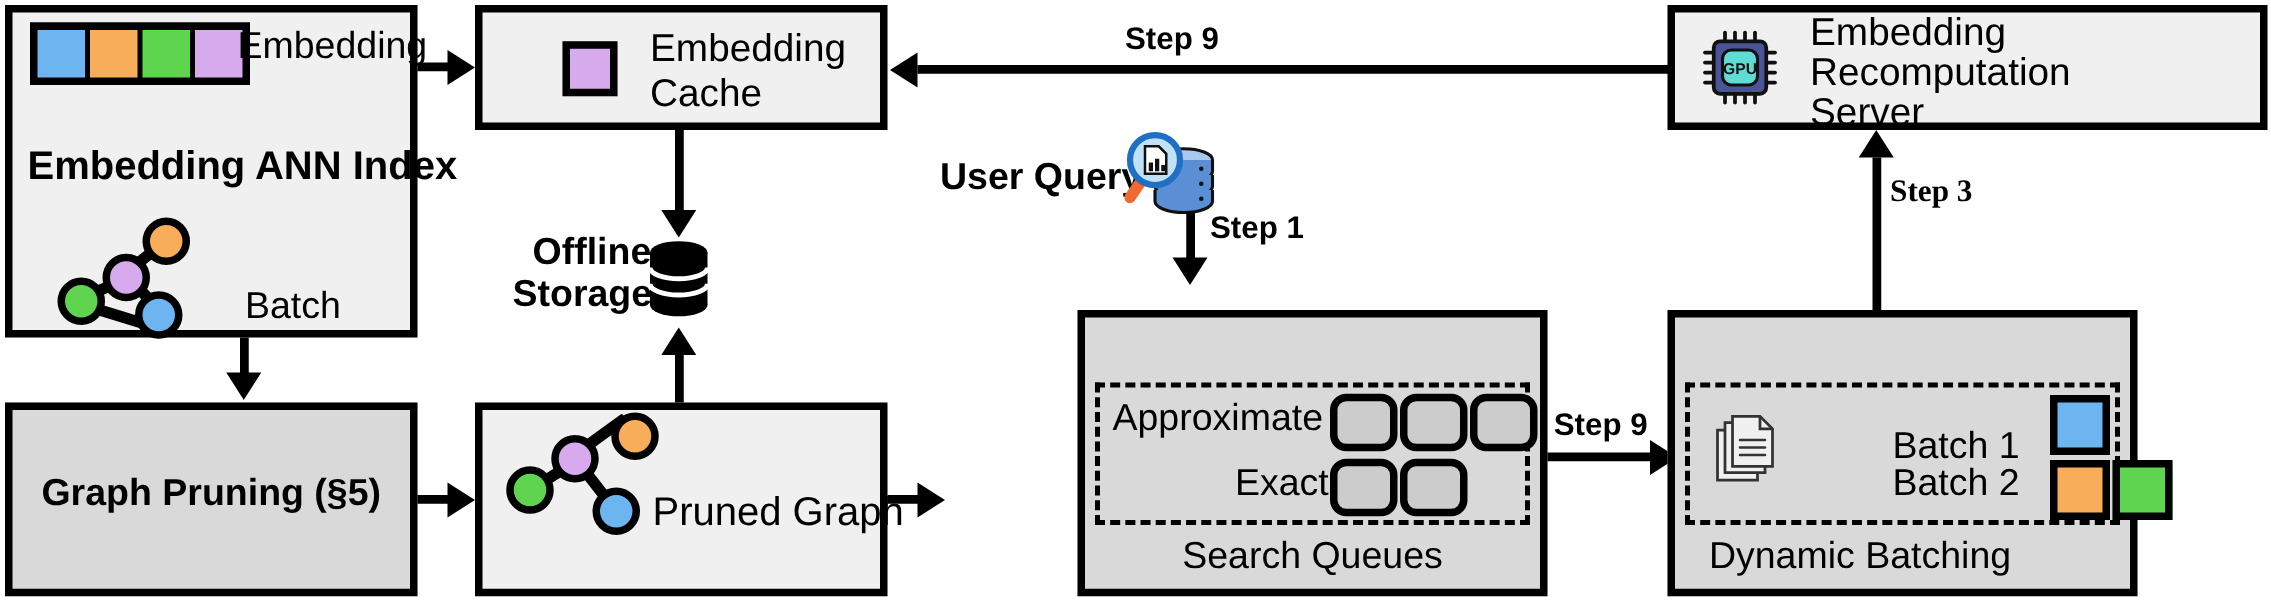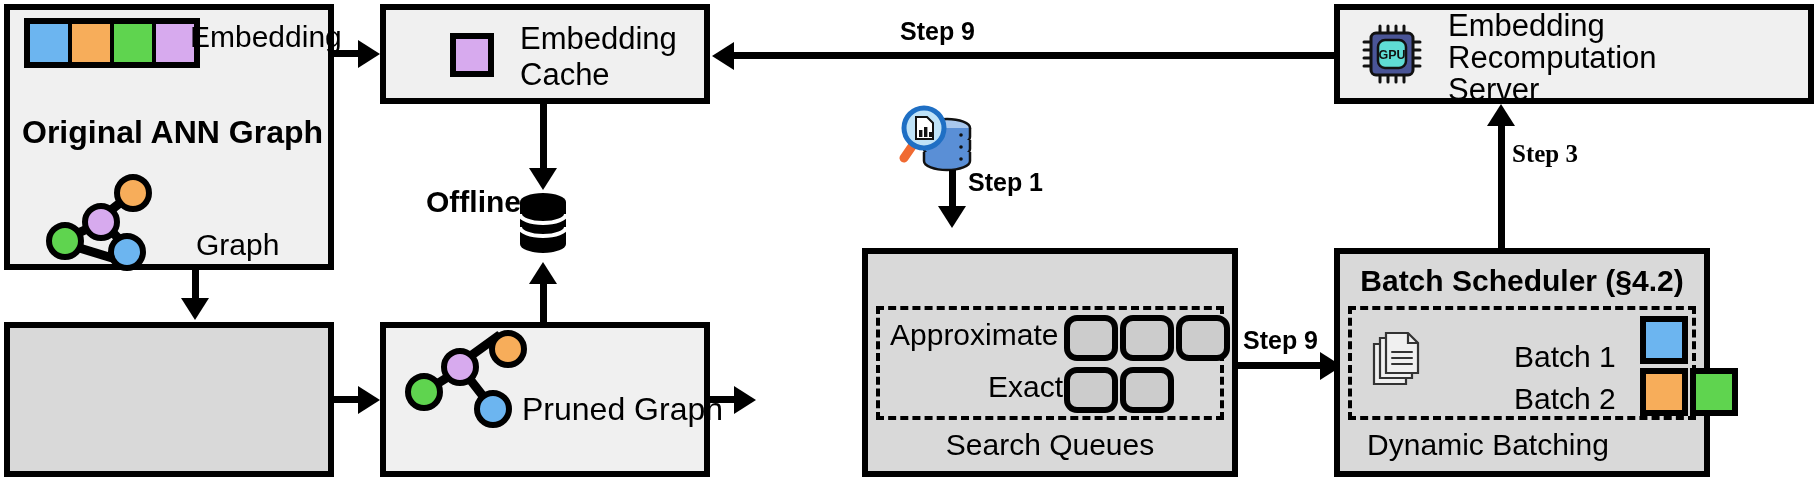--- a/index.html
+++ b/index.html
@@ -121,33 +121,33 @@
 
   <div class="swatch-strip" style="left:24px;top:18px;">
     <div class="swatch" style="background:#6cb5f0;"></div>
     <div class="swatch" style="background:#f7ad5a;"></div>
     <div class="swatch" style="background:#5fd44f;"></div>
     <div class="swatch" style="background:#d7aaee;"></div>
   </div>
 
   <div class="lbl" style="left:190px;top:20px;font-size:30px;">Embedding</div>
 
-  <div class="lbl bold" style="left:22px;top:115px;font-size:32px;">Original ANN Graph</div>
+  <div class="lbl bold" style="left:22px;top:115px;font-size:32px;">Embedding ANN Index</div>
 
   <div class="gedge" style="left:104px;top:211px;width:48px;transform:rotate(-38deg);"></div>
   <div class="gedge" style="left:68px;top:233px;width:42px;transform:rotate(-24deg);"></div>
   <div class="gedge" style="left:104px;top:219px;width:46px;transform:rotate(46deg);"></div>
   <div class="gedge" style="left:68px;top:240px;width:66px;transform:rotate(17deg);"></div>
 
   <div class="gnode" style="left:114px;top:174px;width:38px;height:38px;background:#f7ad5a;"></div>
   <div class="gnode" style="left:82px;top:203px;width:38px;height:38px;background:#d7aaee;"></div>
   <div class="gnode" style="left:46px;top:222px;width:38px;height:38px;background:#5fd44f;"></div>
   <div class="gnode" style="left:108px;top:233px;width:38px;height:38px;background:#6cb5f0;"></div>
 
-  <div class="lbl" style="left:196px;top:228px;font-size:30px;">Graph</div>
+  <div class="lbl" style="left:196px;top:228px;font-size:30px;">Batch</div>
 
   <div class="box" style="left:380px;top:4px;width:330px;height:100px;"></div>
 
   <div style="position:absolute;left:450px;top:33px;width:44px;height:44px;border:6px solid #000;box-sizing:border-box;background:#d7aaee;"></div>
 
   <div class="lbl" style="left:520px;top:22px;font-size:31px;">Embedding</div>
   <div class="lbl" style="left:520px;top:58px;font-size:31px;">Cache</div>
 
   <div class="hline" style="left:334px;top:50px;width:26px;"></div>
   <div class="arrowR" style="left:358px;top:40px;"></div>
@@ -180,36 +180,38 @@
 
   <div class="lbl" style="left:1448px;top:9px;font-size:31px;">Embedding</div>
   <div class="lbl" style="left:1448px;top:41px;font-size:31px;">Recomputation</div>
   <div class="lbl" style="left:1448px;top:73px;font-size:31px;">Server</div>
 
   <div class="hline" style="left:734px;top:52px;width:604px;"></div>
   <div class="arrowL" style="left:712px;top:42px;"></div>
   <div class="lbl bold" style="left:900px;top:17px;font-size:25px;">Step 9</div>
 
   <div class="lbl bold" style="left:426px;top:185px;font-size:30px;">Offline</div>
+  <div class="lbl bold" style="left:410px;top:219px;font-size:30px;">Storage</div>
 
   <svg class="icon" style="left:518px;top:192px;" width="50" height="64" viewBox="0 0 50 64">
     <ellipse cx="25" cy="10" rx="23" ry="9" fill="#000"></ellipse>
     <rect x="2" y="10" width="46" height="42" fill="#000"></rect>
     <ellipse cx="25" cy="52" rx="23" ry="9" fill="#000"></ellipse>
     <path d="M2 22 a23 9 0 0 0 46 0" fill="none" stroke="#fff" stroke-width="4"></path>
     <path d="M2 35 a23 9 0 0 0 46 0" fill="none" stroke="#fff" stroke-width="4"></path>
   </svg>
 
   <div class="vline" style="left:540px;top:104px;height:68px;"></div>
   <div class="arrowD" style="left:529px;top:168px;"></div>
 
   <div class="vline" style="left:540px;top:282px;height:42px;"></div>
   <div class="arrowU" style="left:529px;top:262px;"></div>
 
   <div class="box gray" style="left:4px;top:322px;width:330px;height:155px;"></div>
+  <div class="lbl bold ctr" style="left:4px;top:378px;width:330px;font-size:30px;">Graph Pruning (§5)</div>
 
   <div class="vline" style="left:192px;top:270px;height:32px;"></div>
   <div class="arrowD" style="left:181px;top:298px;"></div>
 
   <div class="box" style="left:380px;top:322px;width:330px;height:155px;"></div>
 
   <div class="gedge" style="left:463px;top:357px;width:46px;transform:rotate(-36deg);"></div>
   <div class="gedge" style="left:428px;top:385px;width:42px;transform:rotate(-32deg);"></div>
   <div class="gedge" style="left:463px;top:366px;width:48px;transform:rotate(52deg);"></div>
 
@@ -219,20 +221,21 @@
   <div class="gnode" style="left:474px;top:390px;width:38px;height:38px;background:#6cb5f0;"></div>
 
   <div class="lbl" style="left:522px;top:392px;font-size:32px;">Pruned Graph</div>
 
   <div class="hline" style="left:334px;top:396px;width:26px;"></div>
   <div class="arrowR" style="left:358px;top:386px;"></div>
 
   <div class="hline" style="left:710px;top:396px;width:26px;"></div>
   <div class="arrowR" style="left:734px;top:386px;"></div>
 
+  <div class="lbl bold" style="left:752px;top:125px;font-size:30px;">User Query</div>
 
   <svg class="icon" style="left:898px;top:104px;" width="78" height="72" viewBox="0 0 78 72">
 
     <g>
       <ellipse cx="49" cy="24" rx="23" ry="9" fill="#a9c8ee" stroke="#111" stroke-width="2.5"></ellipse>
       <path d="M26 24 v9 a23 9 0 0 0 46 0 v-9" fill="#5a8fd6" stroke="#111" stroke-width="2.5"></path>
       <path d="M26 36 v9 a23 9 0 0 0 46 0 v-9" fill="#5a8fd6" stroke="#111" stroke-width="2.5"></path>
       <path d="M26 48 v9 a23 9 0 0 0 46 0 v-9" fill="#5a8fd6" stroke="#111" stroke-width="2.5"></path>
       <circle cx="63" cy="31" r="1.8" fill="#111"></circle>
       <circle cx="63" cy="43" r="1.8" fill="#111"></circle>
@@ -273,42 +276,41 @@
   </div>
 
   <div class="lbl ctr" style="left:862px;top:428px;width:376px;font-size:30px;">Search Queues</div>
 
   <div class="hline" style="left:1238px;top:362px;width:84px;"></div>
   <div class="arrowR" style="left:1320px;top:352px;"></div>
   <div class="lbl bold" style="left:1243px;top:326px;font-size:25px;">Step 9</div>
 
   <div class="box gray" style="left:1334px;top:248px;width:376px;height:229px;"></div>
 
-  <div class="lbl bold ctr" style="left:1334px;top:264px;width:376px;font-size:30px;">Batch Scheduler (§4.2)</div>
 
   <div class="dashed" style="left:1348px;top:306px;width:348px;height:114px;"></div>
 
   <svg class="icon" style="left:1370px;top:330px;" width="54" height="64" viewBox="0 0 54 64">
     <path d="M4 14 h22 l10 10 v30 h-32 z" fill="#f0f0f0" stroke="#333" stroke-width="2.2"></path>
     <path d="M10 8 h22 l10 10 v30 h-32 z" fill="#f0f0f0" stroke="#333" stroke-width="2.2"></path>
     <path d="M16 3 h22 l10 10 v30 h-32 z" fill="#f0f0f0" stroke="#333" stroke-width="2.2"></path>
     <path d="M38 3 v10 h10" fill="none" stroke="#333" stroke-width="2.2"></path>
     <g stroke="#333" stroke-width="2" stroke-linecap="round">
       <line x1="22" y1="22" x2="42" y2="22"></line>
       <line x1="22" y1="28" x2="42" y2="28"></line>
       <line x1="22" y1="34" x2="42" y2="34"></line>
     </g>
   </svg>
 
   <div class="lbl" style="left:1514px;top:318px;font-size:30px;margin-top:22px;">Batch 1</div>
   <div class="bsqrow" style="left:1640px;top:316px;">
     <div class="bsq" style="background:#6cb5f0;"></div>
   </div>
 
-  <div class="lbl" style="left:1514px;top:382px;font-size:30px;">Batch 2</div>
+  <div class="lbl" style="left:1514px;top:370px;font-size:30px;">Batch 2</div>
   <div class="bsqrow" style="left:1640px;top:368px;">
     <div class="bsq" style="background:#f7ad5a;"></div>
     <div class="bsq" style="background:#5fd44f;"></div>
   </div>
 
   <div class="lbl ctr" style="left:1334px;top:428px;width:308px;font-size:30px;">Dynamic Batching</div>
 
   <div class="vline" style="left:1498px;top:126px;height:122px;"></div>
   <div class="arrowU" style="left:1487px;top:104px;"></div>
   <div class="lbl bold" style="left:1512px;top:140px;font-size:25px;font-family:Liberation Serif, serif;">Step 3</div>

